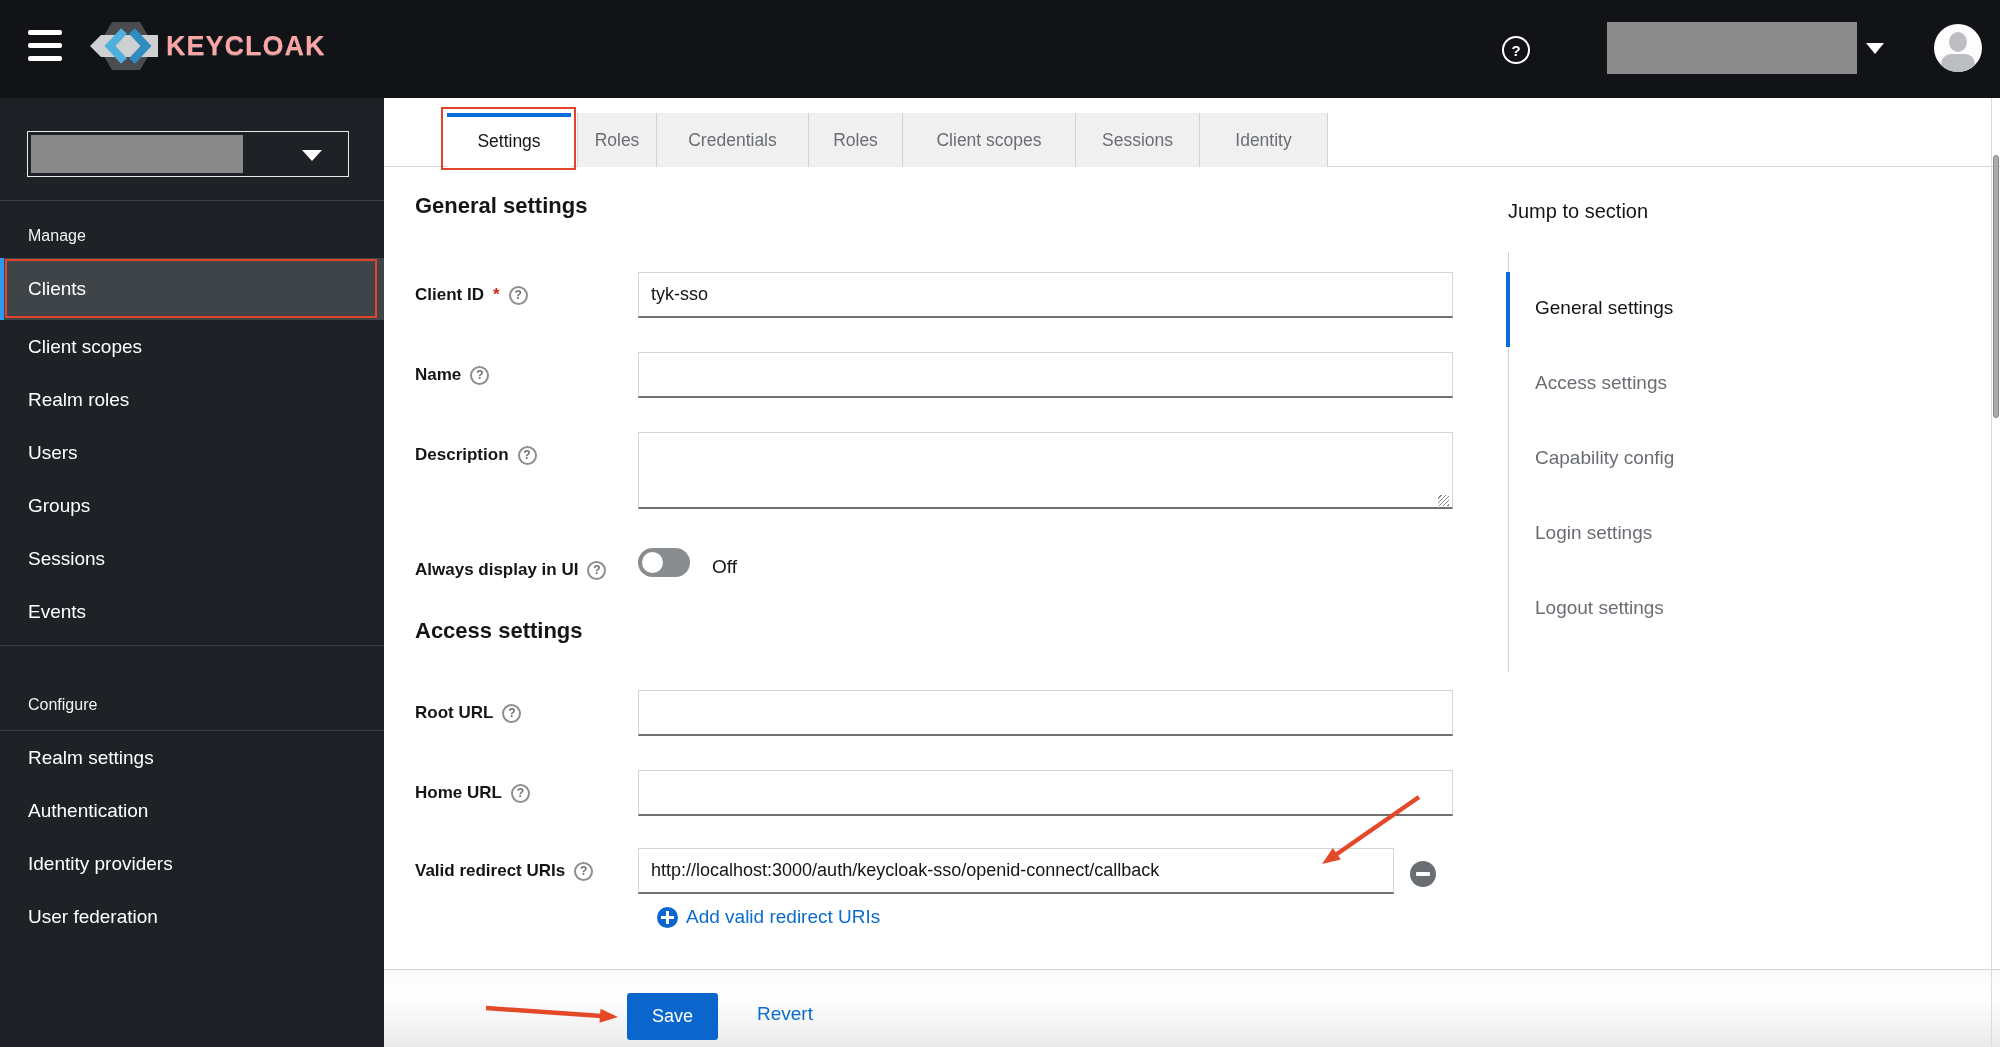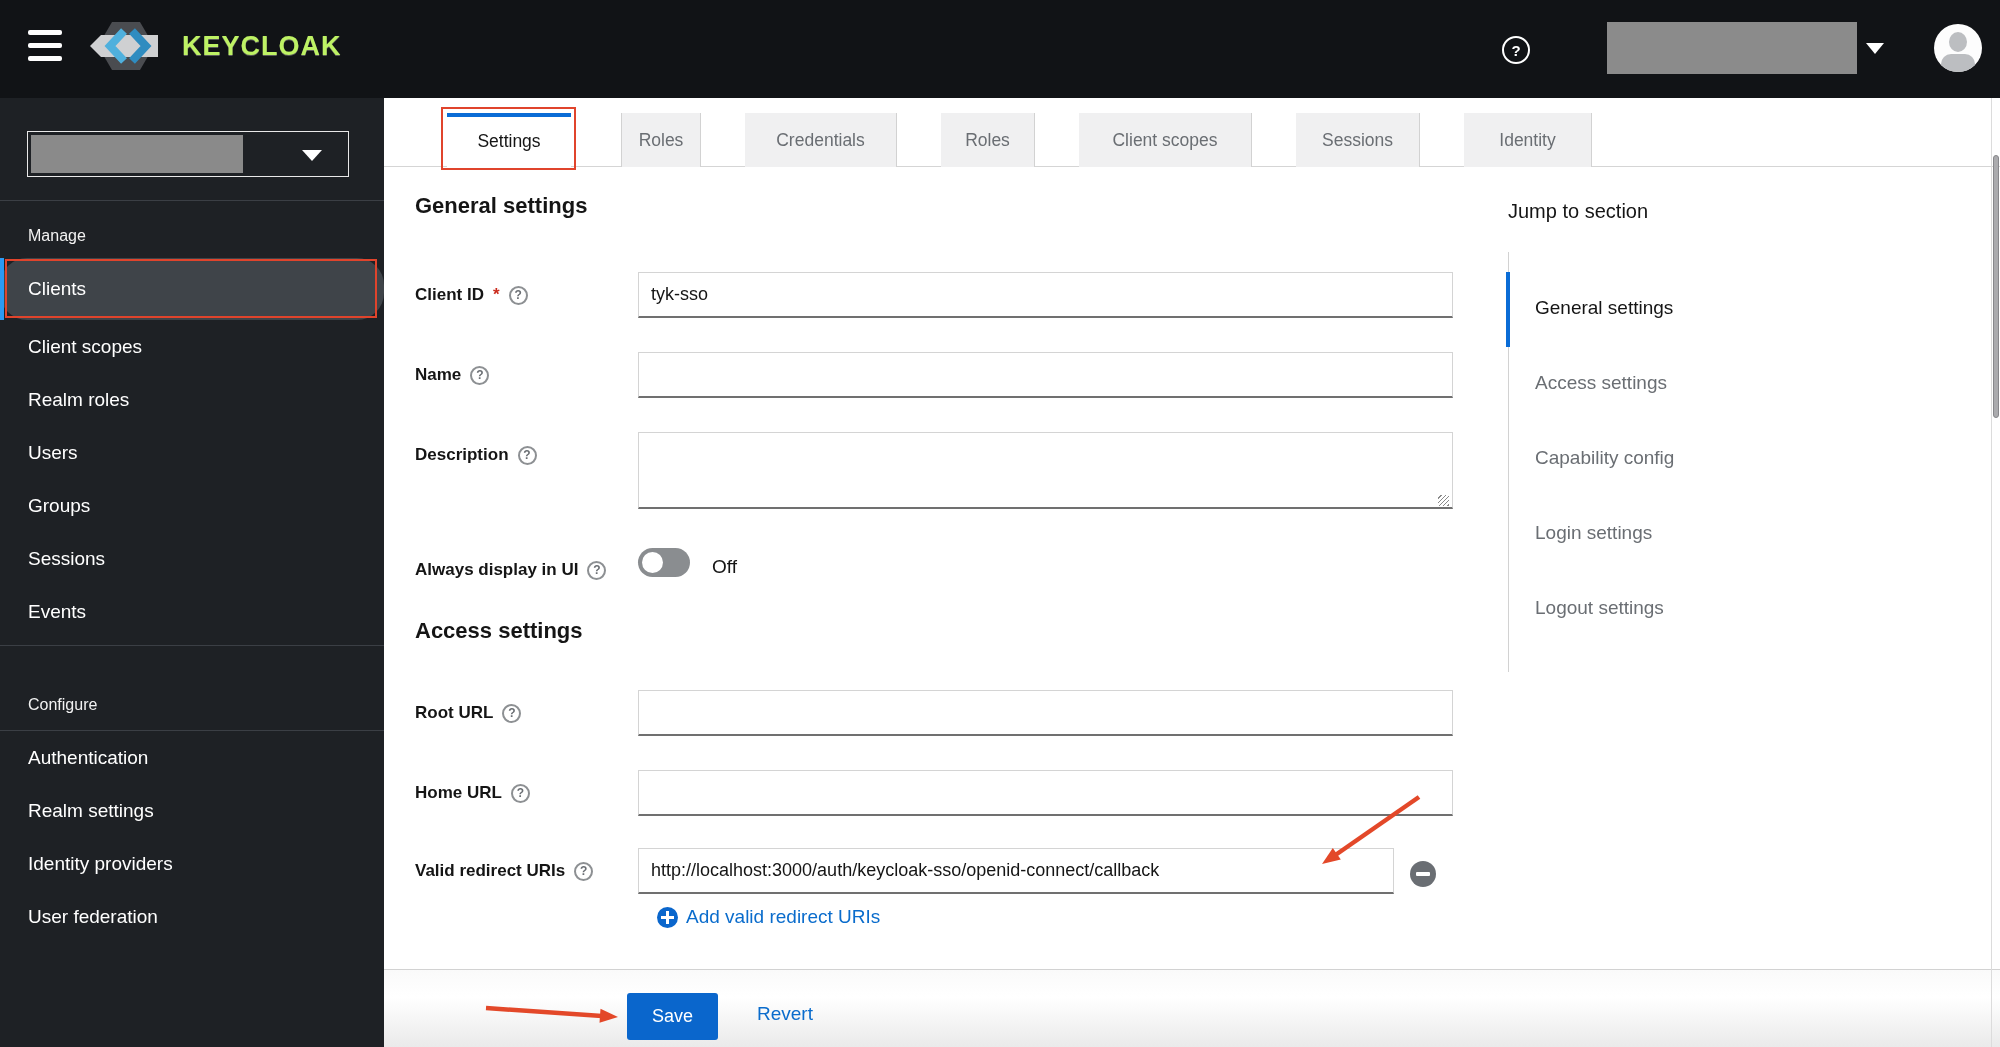--- a/index.html
+++ b/index.html
@@ -5,49 +5,49 @@
   * { margin:0; padding:0; box-sizing:border-box; }
   body { background:#444; font-family:"Liberation Sans", sans-serif; }
   .screen { position:relative; width:2000px; height:1047px; background:#fff; overflow:hidden;
             font-family:"Liberation Sans", sans-serif; }
 
   
   .masthead { position:absolute; left:0; top:0; width:2000px; height:98px; background:#111316; z-index:20; }
   .hamburger { position:absolute; left:28px; top:28px; width:36px; height:42px; background:none; border:none; cursor:pointer; }
   .hamburger span { display:block; width:34px; height:5px; background:#fff; border-radius:2px; margin-bottom:8px; }
   .logo { position:absolute; left:88px; top:21px; display:flex; align-items:center; }
-  .brand-text { font-size:27px; font-weight:bold; letter-spacing:1px; color:#bef264;
-                text-shadow:0 1px 0 #5a5a5a; margin-left:20px; }
+  .brand-text { font-size:27px; font-weight:bold; letter-spacing:1px; color:#fca5a5;
+                text-shadow:0 1px 0 #5a5a5a; margin-left:4px; }
   .help-btn { position:absolute; left:1502px; top:36px; width:28px; height:28px; border:2px solid #fff; border-radius:50%;
               background:none; color:#fff; font-size:15px; font-weight:bold; display:flex; align-items:center; justify-content:center; cursor:pointer; }
   .masthead-redacted { position:absolute; left:1607px; top:22px; width:250px; height:52px; background:#8b8b8b; cursor:pointer; }
   .masthead-caret { position:absolute; left:1866px; top:43px; width:0; height:0;
                     border-left:9px solid transparent; border-right:9px solid transparent; border-top:11px solid #fff; cursor:pointer; }
   .avatar { position:absolute; left:1934px; top:24px; width:48px; height:48px; border-radius:50%; background:#fdfdfd; overflow:hidden; cursor:pointer; }
   .avatar .a-head { position:absolute; left:15px; top:8px; width:18px; height:20px; border-radius:50%; background:#bcbec1; }
   .avatar .a-body { position:absolute; left:7px; top:30px; width:34px; height:22px; border-radius:10px 10px 0 0; background:#bcbec1; }
 
   
   .sidebar { position:absolute; left:0; top:98px; width:384px; height:949px; background:#1e2125; z-index:15;padding-left:36px; }
   .realm-box { position:absolute; left:27px; top:33px; width:322px; height:46px; border:1px solid #e9e9e9; cursor:pointer; }
   .realm-redacted { position:absolute; left:3px; top:3px; width:212px; height:38px; background:#8a8a8a; }
   .realm-caret { position:absolute; right:26px; top:18px; width:0; height:0;
                  border-left:10px solid transparent; border-right:10px solid transparent; border-top:11px solid #fff; }
   .sb-div { position:absolute; left:0; width:384px; height:1px; background:#3b3f45; }
   .nav-group-title { position:absolute; left:28px; font-size:16px; color:#f2f2f2; }
-  .clients-row { position:absolute; left:0; top:160px; width:384px; height:62px; background:#3f4449; cursor:pointer;border-radius:27px; }
+  .clients-row { position:absolute; left:0; top:160px; width:384px; height:62px; background:#3f4449; cursor:pointer; }
   .clients-bar { position:absolute; left:0; top:0; width:4px; height:62px; background:#2b9af3; }
   .clients-row .nav-label { position:absolute; left:28px; top:0; line-height:62px; font-size:19px; color:#fff; }
   .nav-list { position:absolute; left:0; width:384px; list-style:none; }
   .nav-list li { height:53px; line-height:53px; padding-left:28px; font-size:19px; color:#fff; cursor:pointer; }
   .red-box { position:absolute; border:2px solid #e0442c; z-index:30; pointer-events:none; }
 
   
   .tabs-underline { position:absolute; left:384px; top:166px; width:1616px; height:1px; background:#d5d5d5; }
-  .tabs { position:absolute; left:447px; top:113px; height:54px; display:flex; z-index:2;gap:44px; }
+  .tabs { position:absolute; left:447px; top:113px; height:54px; display:flex; z-index:2; }
   .tab { text-align:center; font-size:17.5px; color:#6a6e73; background:#f0f0f1; line-height:54px; height:54px;
          border-right:1px solid #d2d2d2; cursor:pointer; }
   .tab.first-gray { border-left:1px solid #d2d2d2; }
   .tab.active { background:#fff; color:#151515; border:none; border-top:4px solid #0a6cd6; line-height:48px; height:55px;
                 margin-right:6px; }
 
   
   .h-section { position:absolute; left:415px; font-size:22px; font-weight:bold; color:#151515; }
   .f-label { position:absolute; left:415px; height:24px; display:flex; align-items:center; gap:9px;
              font-size:17px; font-weight:bold; color:#151515; }
@@ -150,22 +150,22 @@
       <li>Groups</li>
       <li>Sessions</li>
       <li>Events</li>
     </ul>
 
     <div class="sb-div" style="top:547px"></div>
     <div class="nav-group-title" style="top:598px">Configure</div>
     <div class="sb-div" style="top:632px"></div>
 
     <ul class="nav-list" style="top:633px">
+      <li>Realm settings</li>
       <li>Authentication</li>
-      <li>Realm settings</li>
       <li>Identity providers</li>
       <li>User federation</li>
     </ul>
   </nav>
 
   <div class="tabs-underline"></div>
   <div class="tabs">
     <div class="tab active" style="width:124px">Settings</div>
     <div class="tab first-gray" style="width:80px">Roles</div>
     <div class="tab" style="width:152px">Credentials</div>

